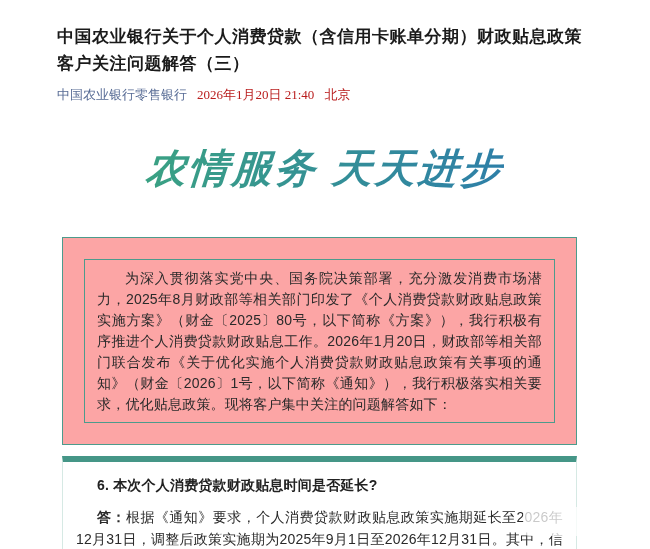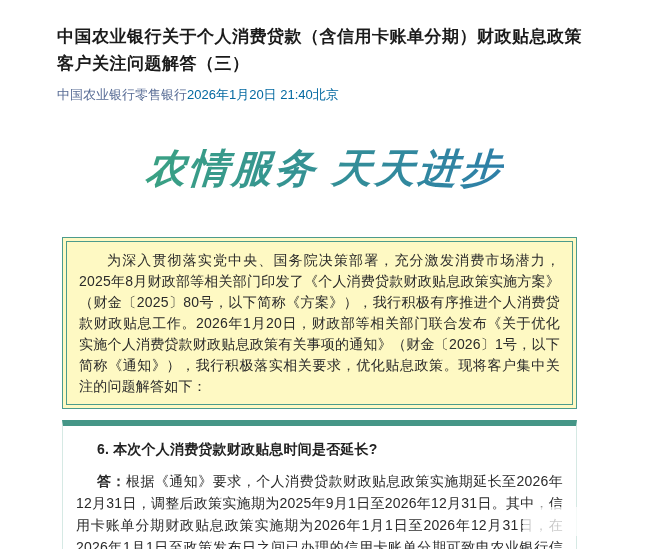--- a/index.html
+++ b/index.html
@@ -20,25 +20,25 @@
     line-height: 27px;
     font-weight: 700;
     letter-spacing: 0.5px;
     color: #1a1a1a;
   }
   .byline {
     margin-top: 9px;
     font-size: 13px;
     display: flex;
     align-items: flex-end;
-    gap: 0;
+    gap: 10px;
     white-space: nowrap;
   }
   .account-name { color: #576b95; cursor: pointer; }
-  .meta { color: #0369a1; }
+  .meta { color: #b91c1c; font-family: Liberation Serif, serif; }
 
   
   .banner {
     height: 128px;
     display: flex;
     align-items: center;
     justify-content: center;
   }
   .calligraphy {
     font-size: 40px;
@@ -51,22 +51,22 @@
     -webkit-background-clip: text;
     background-clip: text;
     -webkit-text-fill-color: transparent;
   }
 
   
   .intro-box {
     margin: 5px 0 0 62px;
     width: 515px;
     border: 1px solid #4c9b8c;
-    padding: 3px;
-    background: #fef9c3;
+    padding: 21px;
+    background: #fca5a5;
   }
   .intro-inner {
     border: 1px solid #4c9b8c;
     padding: 8px 12px 7px 12px;
   }
   .intro-paragraph {
     margin: 0;
     font-size: 14px;
     line-height: 21px;
     letter-spacing: 0.2px;

